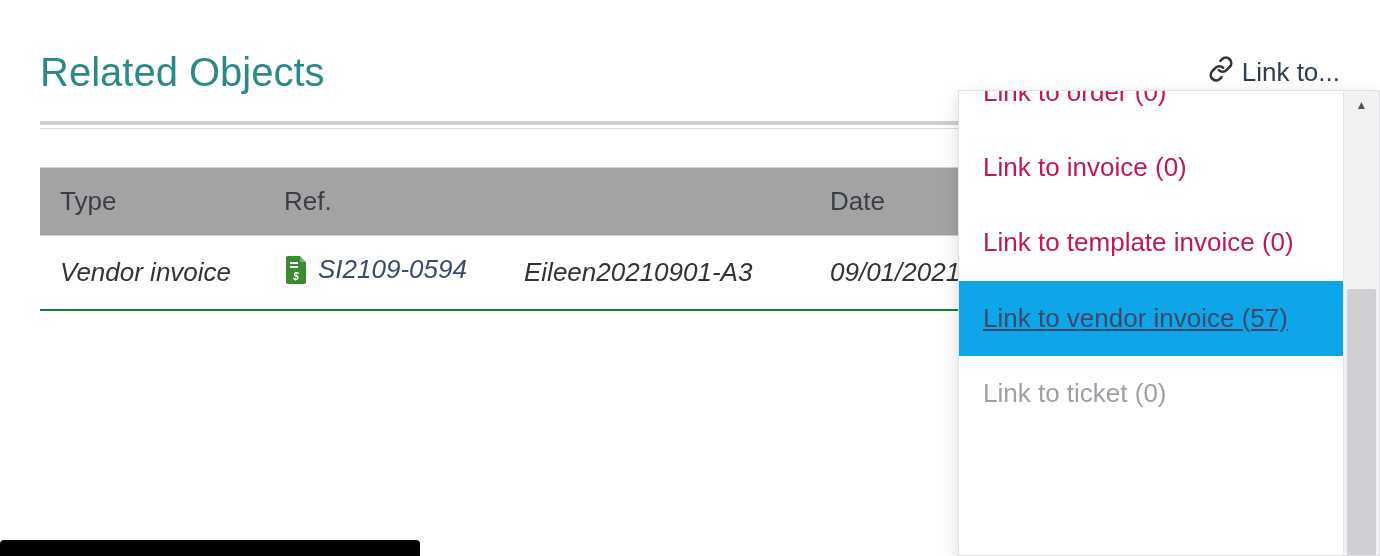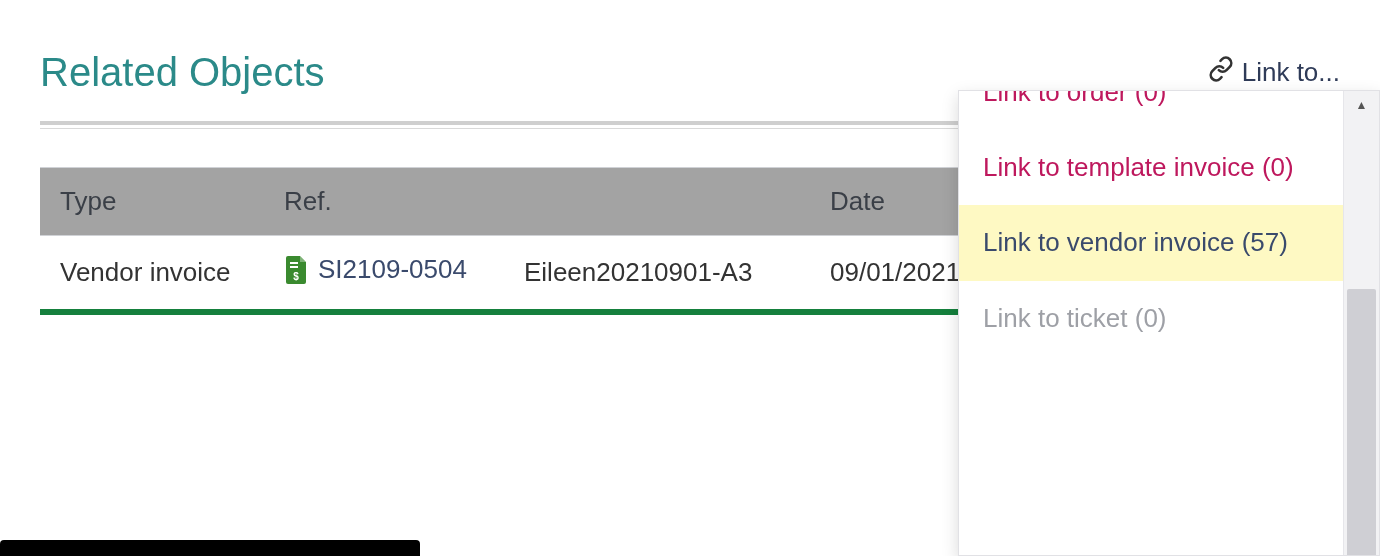--- a/index.html
+++ b/index.html
@@ -67,22 +67,23 @@
   th {
     text-align: left;
     font-weight: 400;
     color: #3a3f47;
     padding: 18px 10px 18px 20px;
     border-top: 1px solid #d0d2d6;
     border-bottom: 1px solid #d0d2d6;
   }
   td {
     padding: 18px 10px 18px 20px;
-    border-bottom: 6px solid #15803d;
+    border-bottom: 2px solid #15803d;
     vertical-align: middle;
+    font-style: italic;
   }
   .col-type { width: 224px; }
   .col-ref  { width: 240px; }
   .col-desc { width: 306px; margin-top: 26px; }
   .col-date { width: 530px; text-align: left; }
   .ref-cell {
     display: inline-flex;
     align-items: center;
     gap: 10px;
   }
@@ -121,22 +122,23 @@
     cursor: pointer;
     white-space: nowrap;
     line-height: 1.2;
   }
   .dropdown-item.first-partial {
     padding-top: 0;
     padding-bottom: 22px;
     margin-top: -14px;
   }
   .dropdown-item.highlight {
-    background: #fef9c3;
+    background: #0ea5e9;
     color: #3a4a6c;
+    text-decoration: underline;
   }
   .dropdown-item.last-partial {
     color: #9ea0a6;
     padding-bottom: 0;
   }
   .dropdown-scroll {
     width: 36px;
     background: #f2f2f4;
     position: relative;
     border-left: 1px solid #e6e6ea;
@@ -216,33 +218,34 @@
           <span class="ref-cell">
             <span class="doc-icon">
               <svg viewBox="0 0 24 28">
                 <path fill="#3a8a2f" d="M4 0h12l6 6v20a2 2 0 0 1-2 2H4a2 2 0 0 1-2-2V2a2 2 0 0 1 2-2z"></path>
                 <path fill="#ffffff" d="M16 0v6h6z" opacity="0.35"></path>
                 <rect x="6" y="6" width="8" height="2" fill="#ffffff"></rect>
                 <rect x="6" y="10" width="8" height="2" fill="#ffffff"></rect>
                 <text x="12" y="24" font-size="10" font-family="Arial" fill="#ffffff" text-anchor="middle" font-weight="bold">$</text>
               </svg>
             </span>
-            <span class="ref-link">SI2109-0504</span>
+            <span class="ref-link">SI2109-0594</span>
           </span>
         </td>
         <td class="col-desc">Eileen20210901-A3</td>
         <td class="col-date">09/01/2021</td>
       </tr>
     </tbody>
   </table>
 </div>
 
 <div class="dropdown">
   <div class="dropdown-list">
     <div class="dropdown-item first-partial">Link to order (0)</div>
+    <div class="dropdown-item">Link to invoice (0)</div>
     <div class="dropdown-item">Link to template invoice (0)</div>
     <div class="dropdown-item highlight">Link to vendor invoice (57)</div>
     <div class="dropdown-item last-partial">Link to ticket (0)</div>
   </div>
   <div class="dropdown-scroll">
     <div class="scroll-arrow up">▲</div>
     <div class="scroll-track">
       <div class="scroll-thumb"></div>
     </div>
   </div>

